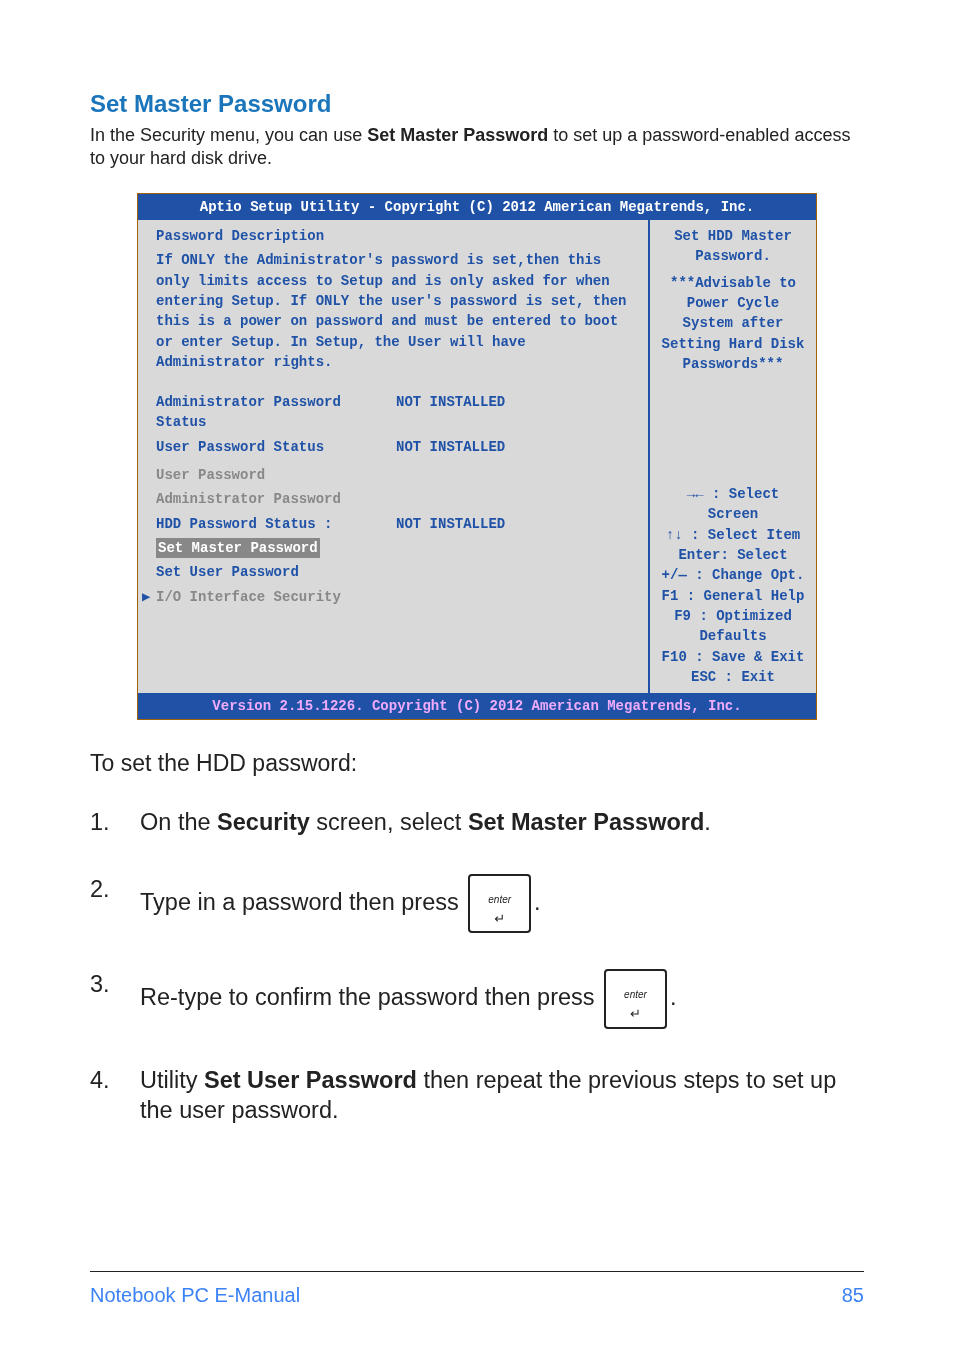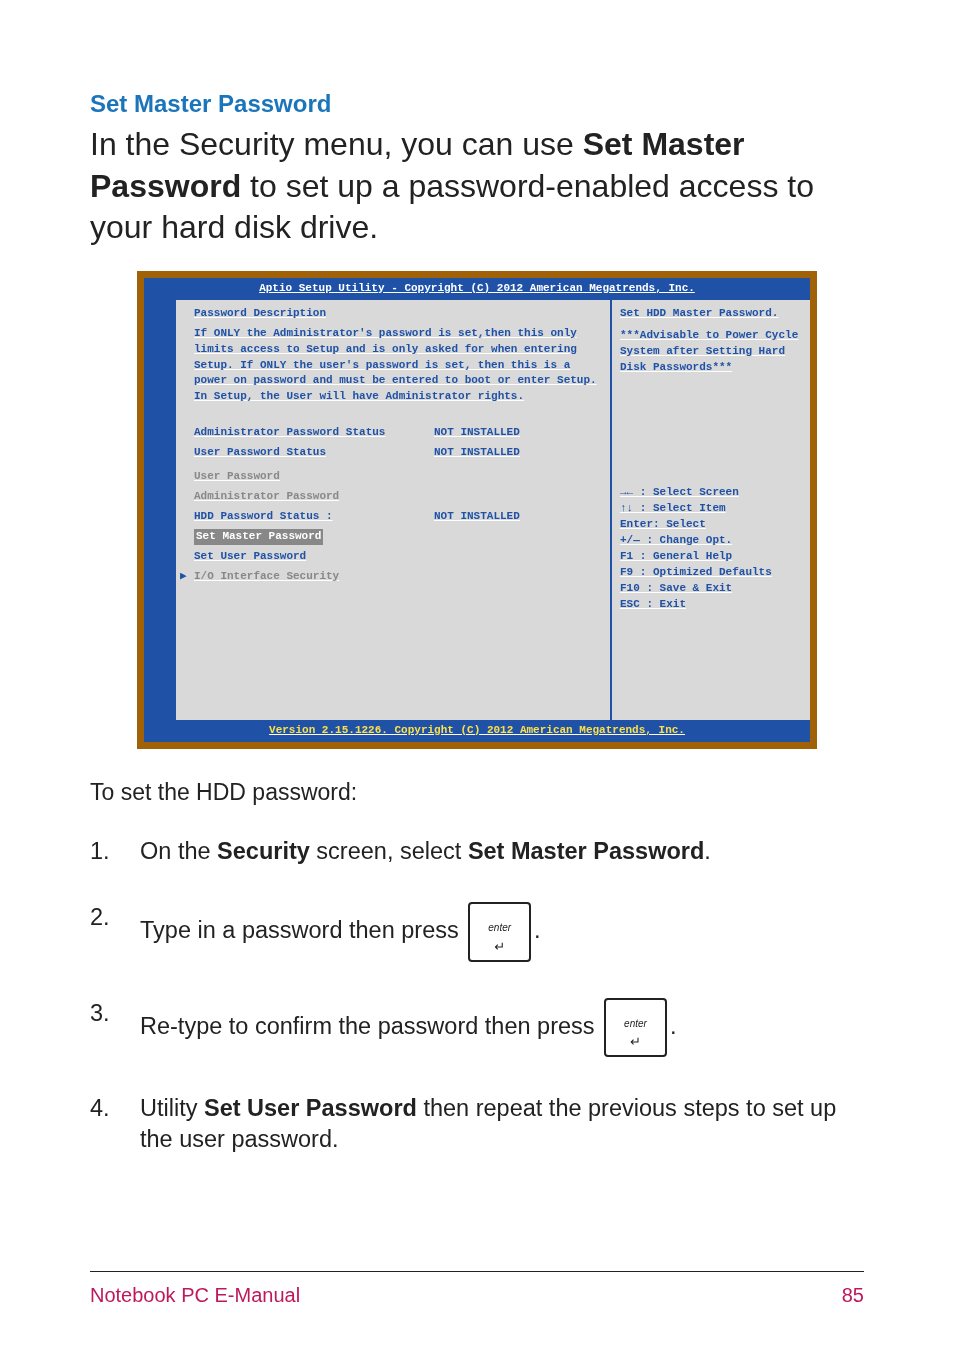--- a/index.html
+++ b/index.html
@@ -12,37 +12,36 @@
     position: relative;
     padding: 90px 90px 40px 90px;
   }
   .section-heading {
     color: #1b75bb;
     font-weight: 700;
     font-size: 24px;
     margin-bottom: 6px;
   }
   .body-text {
-    font-size: 32px;
+    font-size: 18px;
     line-height: 1.3;
     color: #222;
     margin-bottom: 22px;
     font-weight: 400;
   }
   .body-text b { font-weight: 700; }
   .bios-box {
     width: 680px;
     margin: 0 auto 28px auto;
     font-family: "Courier New", monospace;
-    font-size: 11px;
+    font-size: 14px;
     font-weight: bold;
     color: #fff;
-    border: 7px solid #a16207;
+    border: 1px solid #a16207;
     line-height: 1.45;
-    text-decoration: underline;
   }
   .bios-title {
     background: #1f52a7;
     color: #fff;
     text-align: center;
     padding: 3px 0;
   }
   .bios-menubar {
     background: #1f52a7;
     color: #fff;
@@ -55,38 +54,38 @@
     display: flex;
     background: #1f52a7;
     min-height: 420px;
   }
   .bios-left {
     flex: 1;
     background: #d9d9d9;
     color: #1f52a7;
     padding: 6px 10px 6px 18px;
     position: relative;
-    margin-left: 32px;
   }
   .bios-left .blk { margin-bottom: 4px; }
   .bios-left .row { display: flex; }
   .bios-left .lbl { width: 240px; }
   .bios-left .val { color: #1f52a7; }
   .bios-left .muted { color: #888; }
   .bios-left .hl { background: #888; color: #fff; padding: 0 2px; display: inline-block; }
   .bios-right {
-    width: 200px;
+    width: 168px;
     background: #d9d9d9;
     color: #1f52a7;
     border-left: 2px solid #1f52a7;
     padding: 6px 8px;
+    text-align: center;
   }
   .bios-footer {
     background: #1f52a7;
-    color: #fde047;
+    color: #f0abfc;
     text-align: center;
     padding: 3px 0;
   }
   .arrow-marker {
     position: absolute;
     left: 0px;
     margin-left: -14px;
     color: #1f52a7;
     font-weight: bold;
   }
@@ -133,21 +132,21 @@
   .page-footer {
     position: absolute;
     bottom: 38px;
     left: 90px;
     right: 90px;
     border-top: 1px solid #222;
     padding-top: 12px;
     display: flex;
     justify-content: space-between;
     font-size: 20px;
-    color: #be185d;
+    color: #3b82f6;
   }
 </style>
 </head>
 <body>
 
 <div class="section-heading">Set Master Password</div>
 
 <div class="body-text">
   <span>In the Security menu, you can use </span><b>Set Master Password</b><span> to set up a password-enabled access to your hard disk drive.</span>
 </div>

